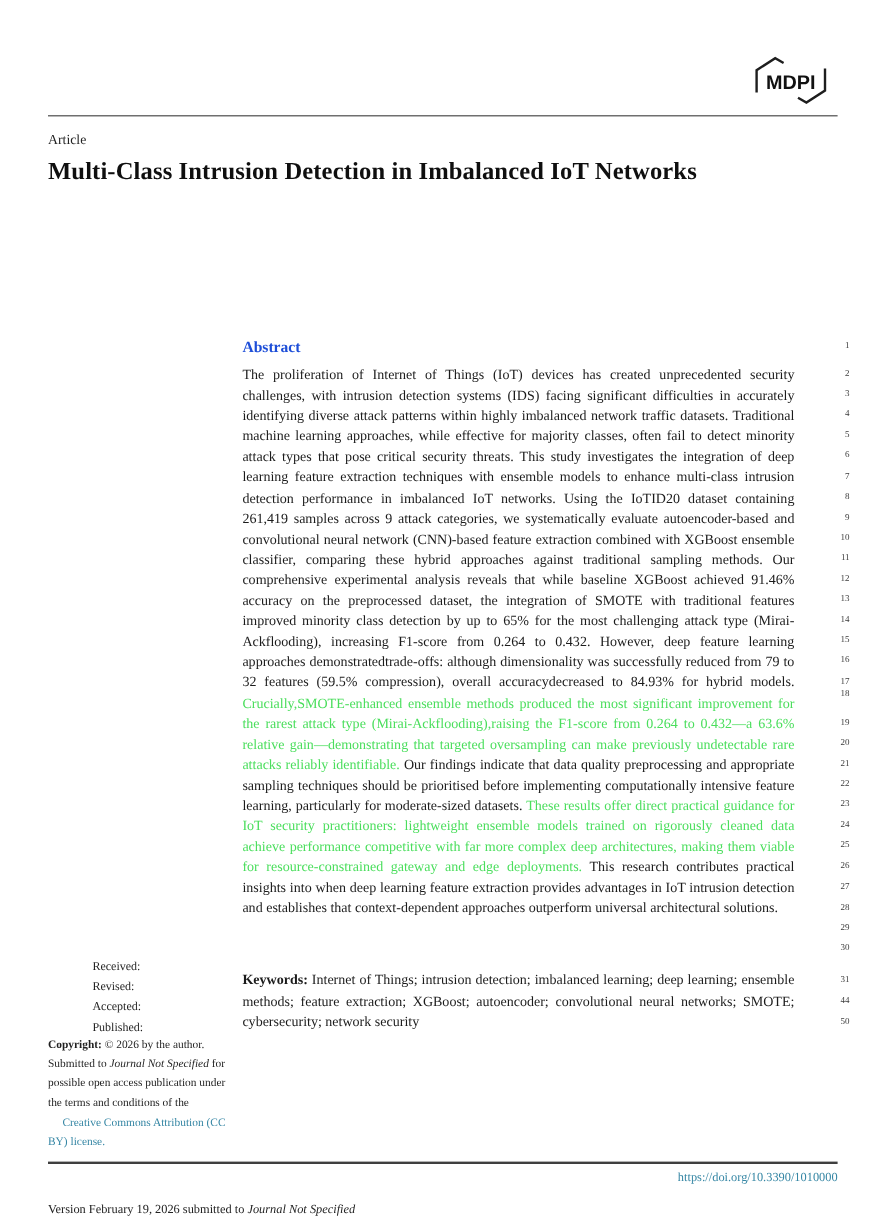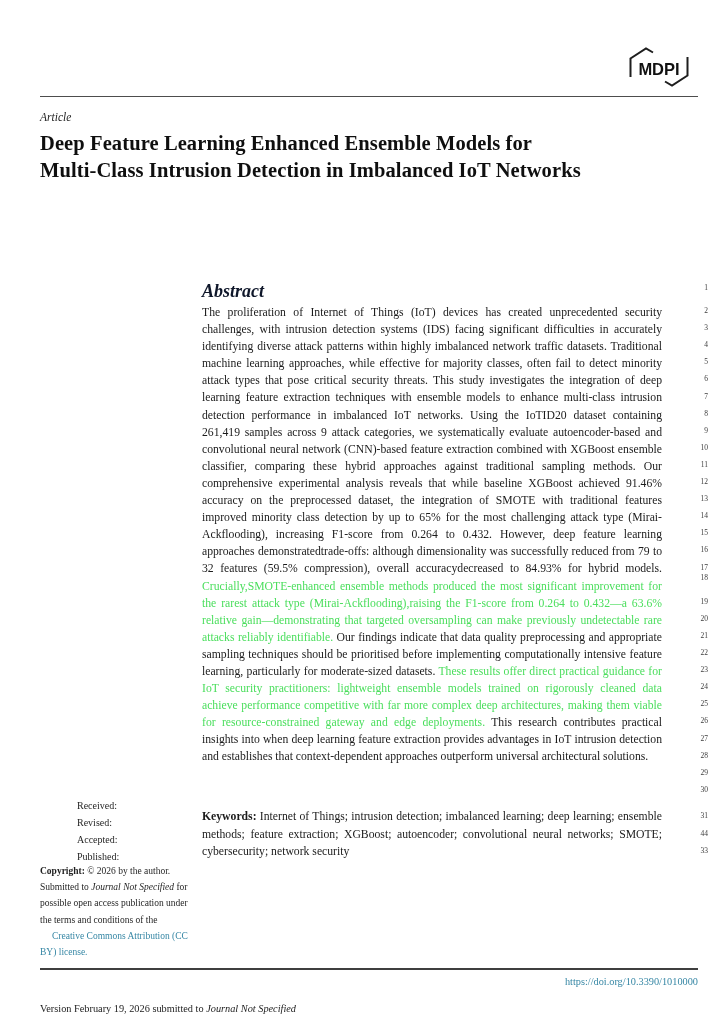--- a/index.html
+++ b/index.html
@@ -9,24 +9,24 @@
   }
   *{margin:0;padding:0;box-sizing:border-box;}
   html,body{width:724px;height:1024px;background:#ffffff;overflow:hidden;}
   body{position:relative;font-family:"Liberation Serif",serif;color:var(--text);}
 
   .logo{position:absolute;left:627px;top:46px;width:64px;height:42px;}
 
   .rule-top{position:absolute;left:40px;top:96px;width:658px;height:1.4px;background:#4d4d4d;}
   .rule-bottom{position:absolute;left:40px;top:968px;width:658px;height:2px;background:#3f3f3f;}
 
-  .article-type{position:absolute;left:40px;top:111px;font-size:11.5px;font-style:italic;color:#222;}
+  .article-type{position:absolute;left:40px;top:111px;font-size:11.5px;color:#222;}
   .title{position:absolute;left:40px;top:130px;width:600px;font-size:20.5px;font-weight:bold;line-height:27px;color:#0f0f0f;letter-spacing:.1px;}
 
-  .abstract-heading{position:absolute;left:202px;top:281px;width:460px;font-size:18px;font-weight:bold;color:#0f172a;font-style:italic;}
+  .abstract-heading{position:absolute;left:202px;top:281px;width:460px;font-size:13px;font-weight:bold;color:#1d4ed8;}
   .abstract-body{position:absolute;left:202px;top:304px;width:460px;font-size:11.7px;line-height:17.1px;text-align:justify;hyphens:auto;-webkit-hyphens:auto;}
   .keywords{position:absolute;left:202px;top:808px;width:460px;font-size:11.7px;line-height:17.6px;text-align:justify;}
 
   .seg-green{color:var(--green);}
   .seg-bold{font-weight:bold;}
   .seg-italic{font-style:italic;text-align:right;}
   .seg-link{color:var(--link);margin-left:12px;}
 
   .line-numbers{position:absolute;left:688px;top:0;width:20px;height:1024px;}
   .line-numbers div{position:absolute;width:20px;text-align:right;font-size:7.5px;color:#3c3c3c;font-family:"Liberation Serif",serif;}
@@ -48,21 +48,20 @@
     <path d="M60.5 11 L60.5 29.5 L45 39.5 L38 35.5" fill="none" stroke="#1e1e1e" stroke-width="2"></path>
     <text x="32" y="28.5" text-anchor="middle" font-family="Liberation Sans, sans-serif" font-weight="bold" font-size="16.5" fill="#111">MDPI</text>
   </svg>
 </div>
 
 <div class="rule-top"></div>
 
 <div class="article-type">Article</div>
 
 <div class="title">
-  <div>Deep Feature Learning Enhanced Ensemble Models for</div>
   <div>Multi-Class Intrusion Detection in Imbalanced IoT Networks</div>
 </div>
 
 <div class="abstract-heading">Abstract</div>
 
 <div class="abstract-body"><span class="">The proliferation of Internet of Things (IoT) devices has created unprecedented security challenges, with intrusion detection systems (IDS) facing significant difficulties in accurately identifying diverse attack patterns within highly imbalanced network traffic datasets. Traditional machine learning approaches, while effective for majority classes, often fail to detect minority attack types that pose critical security threats. This study investigates the integration of deep learning feature extraction techniques with ensemble models to enhance multi-class intrusion detection performance in imbalanced IoT networks. Using the IoTID20 dataset containing 261,419 samples across 9 attack categories, we systematically evaluate autoencoder-based and convolutional neural network (CNN)-based feature extraction combined with XGBoost ensemble classifier, comparing these hybrid approaches against traditional sampling methods. Our comprehensive experimental analysis reveals that while baseline XGBoost achieved 91.46% accuracy on the preprocessed dataset, the integration of SMOTE with traditional features improved minority class detection by up to 65% for the most challenging attack type (Mirai-Ackflooding), increasing F1-score from 0.264 to 0.432. However, deep feature learning approaches demonstratedtrade-offs: although dimensionality was successfully reduced from 79 to 32 features (59.5% compression), overall accuracydecreased to 84.93% for hybrid models. </span><span class="seg-green ">Crucially,SMOTE-enhanced ensemble methods produced the most significant improvement for the rarest attack type (Mirai-Ackflooding),raising the F1-score from 0.264 to 0.432—a 63.6% relative gain—demonstrating that targeted oversampling can make previously undetectable rare attacks reliably identifiable.</span><span class=""> Our findings indicate that data quality preprocessing and appropriate sampling techniques should be prioritised before implementing computationally intensive feature learning, particularly for moderate-sized datasets. </span><span class="seg-green ">These results offer direct practical guidance for IoT security practitioners: lightweight ensemble models trained on rigorously cleaned data achieve performance competitive with far more complex deep architectures, making them viable for resource-constrained gateway and edge deployments.</span><span class=""> This research contributes practical insights into when deep learning feature extraction provides advantages in IoT intrusion detection and establishes that context-dependent approaches outperform universal architectural solutions.</span></div>
 
 <div class="keywords"><span class="seg-bold ">Keywords: </span><span class="">Internet of Things; intrusion detection; imbalanced learning; deep learning; ensemble methods; feature extraction; XGBoost; autoencoder; convolutional neural networks; SMOTE; cybersecurity; network security</span></div>
 
 <div class="line-numbers" id="line-numbers">
@@ -91,21 +90,21 @@
     <div style="top: 665.1px;">23</div>
     <div style="top: 682.2px;">24</div>
     <div style="top: 699.3px;">25</div>
     <div style="top: 716.4px;">26</div>
     <div style="top: 733.5px;">27</div>
     <div style="top: 750.6px;">28</div>
     <div style="top: 767.7px;">29</div>
     <div style="top: 784.8px;">30</div>
     <div style="top: 811px;">31</div>
     <div style="top: 828.6px;">44</div>
-    <div style="top: 846.2px;">33</div>
+    <div style="top: 846.2px;">50</div>
   </div>
 
 <div class="side side-dates" id="side-dates">
     <div>Received:</div>
     <div>Revised:</div>
     <div>Accepted:</div>
     <div>Published:</div>
   </div>
 
 <div class="side side-copyright"><span class="seg-bold ">Copyright: </span><span class="">© 2026 by the author. Submitted to </span><span class="seg-italic ">Journal Not Specified</span><span class=""> for possible open access publication under the terms and conditions of the </span><a href="#" class="seg-link">Creative Commons Attribution (CC BY) license.</a></div>

